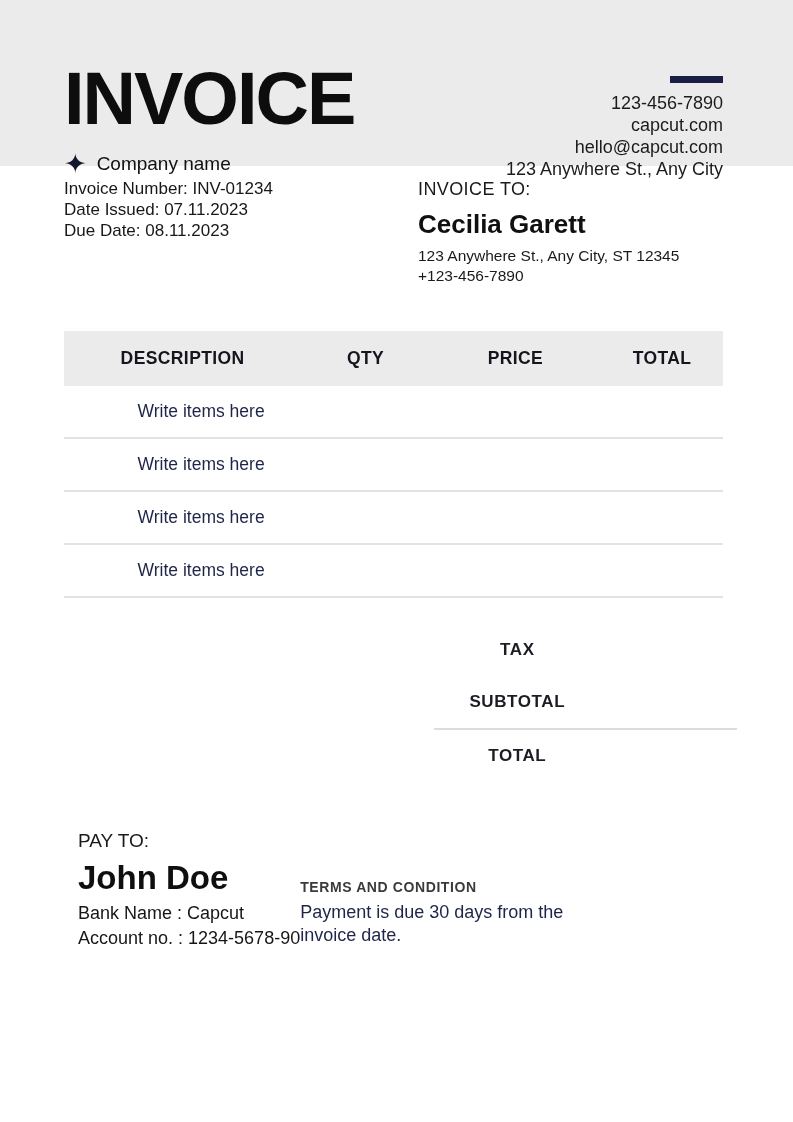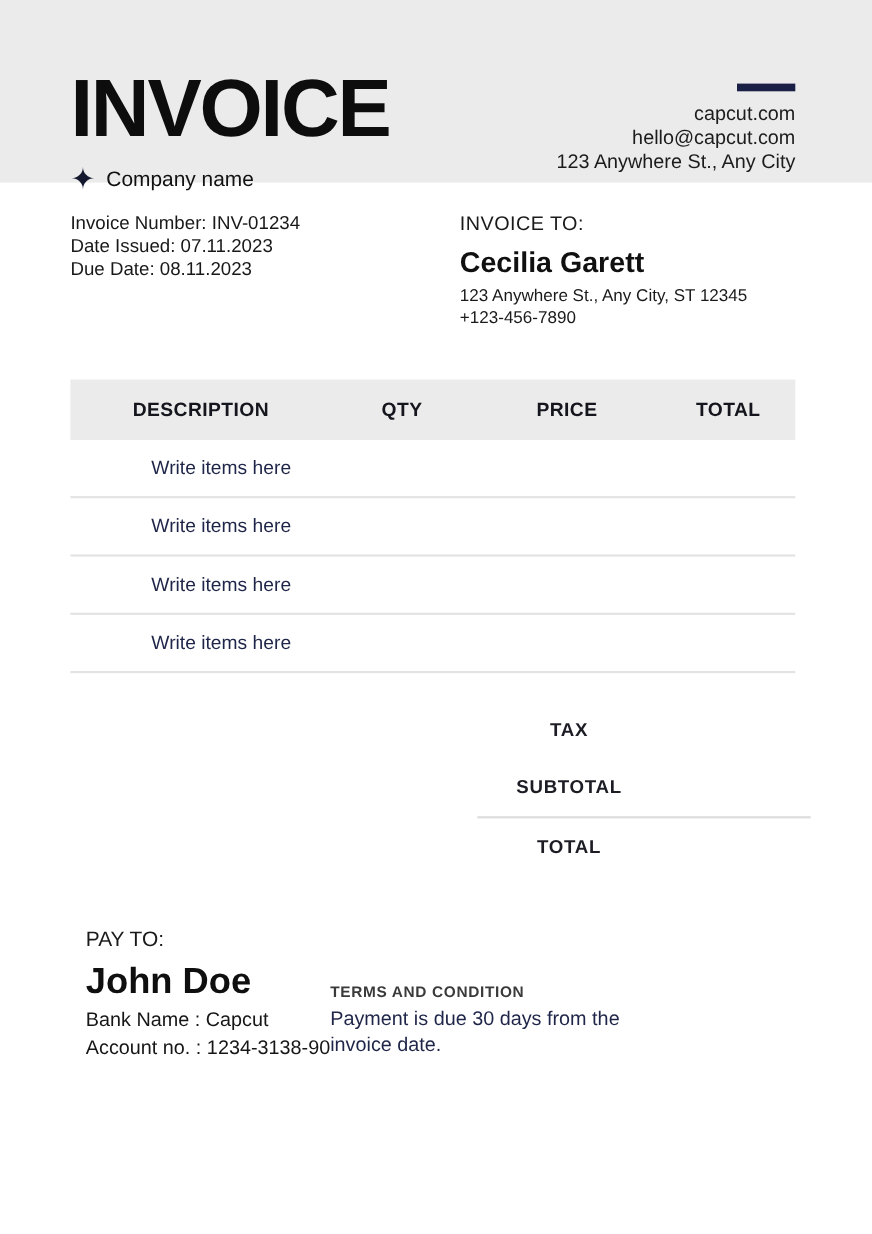--- a/index.html
+++ b/index.html
@@ -61,21 +61,21 @@
   .contact-line {
     font-size: 18px;
     line-height: 22px;
     color: #1c1c1c;
   }
 
   
   .main { padding: 0 70px 0 64px; }
 
   .meta-section {
-    margin-top: 26px;
+    margin-top: 12px;
     display: flex;
     justify-content: space-between;
   }
   .meta-left { font-size: 17px; line-height: 21px; color: #181818; }
   .bill-to { width: 305px; }
   .bill-to-label { font-size: 18px; line-height: 22px; letter-spacing: 0.4px; color: #1a1a1a; }
   .bill-to-name { font-size: 26px; font-weight: bold; color: #101010; margin-top: 9px; line-height: 30px; }
   .bill-to-address { font-size: 15.5px; line-height: 20px; margin-top: 7px; color: #1a1a1a; }
 
   
@@ -161,20 +161,21 @@
 <div class="header">
   <div class="title-block">
     <div class="invoice-title">INVOICE</div>
     <div class="brand-row">
       <span class="sparkle">✦</span>
       <span class="company-name">Company name</span>
     </div>
   </div>
   <div class="contact-block">
     <div class="accent-bar"></div>
+    <div class="contact-line">123-456-7890</div>
     <div class="contact-line">capcut.com</div>
     <div class="contact-line">hello@capcut.com</div>
     <div class="contact-line">123 Anywhere St., Any City</div>
   </div>
 </div>
 
 <div class="main">
 
   <div class="meta-section">
     <div class="meta-left">
@@ -240,21 +241,21 @@
       <div class="summary-label">TOTAL</div>
       <div class="td-empty"></div>
     </div>
   </div>
 
   <div class="footer-section">
     <div class="pay-to">
       <div class="pay-to-label">PAY TO:</div>
       <div class="pay-to-name">John Doe</div>
       <div class="pay-to-bank">Bank Name : Capcut</div>
-      <div class="pay-to-bank">Account no. : 1234-3138-90</div>
+      <div class="pay-to-bank">Account no. : 1234-5678-90</div>
     </div>
     <div class="terms">
       <div class="terms-label">TERMS AND CONDITION</div>
       <div class="terms-text">Payment is due 30 days from the invoice date.</div>
     </div>
   </div>
 
 </div>
 
 </body></html>

